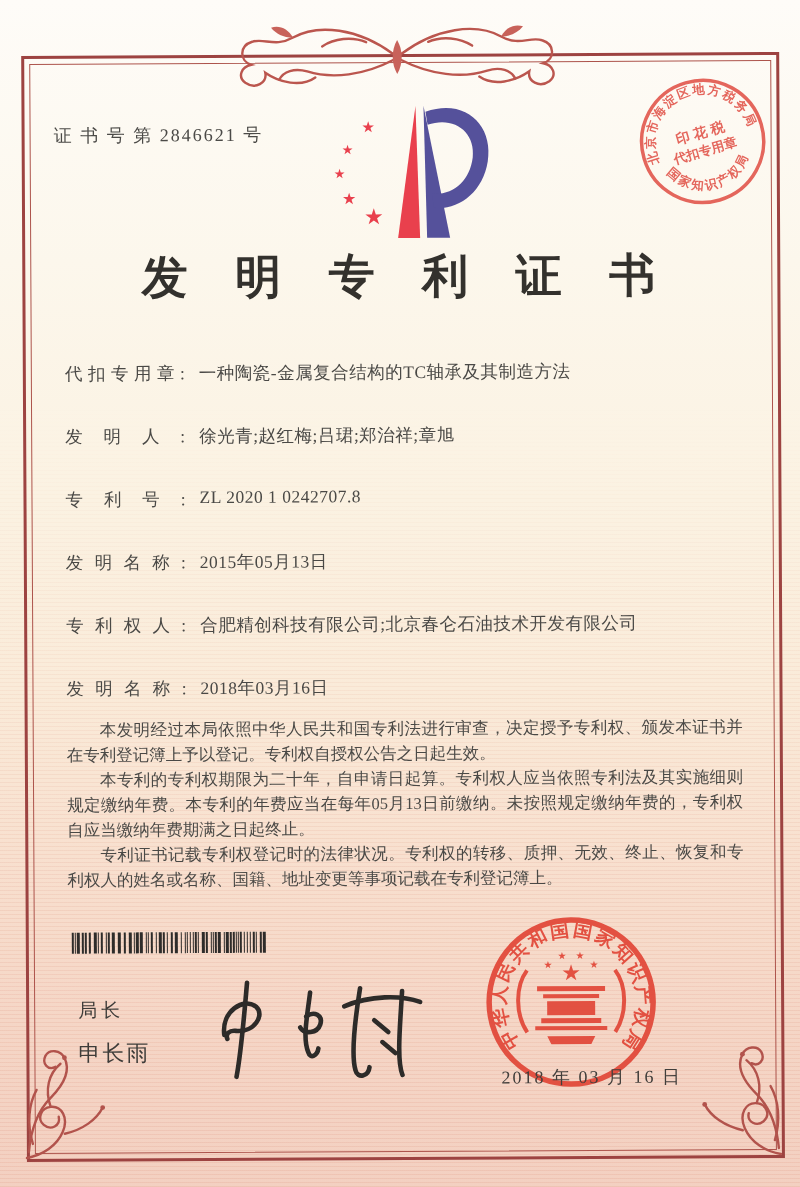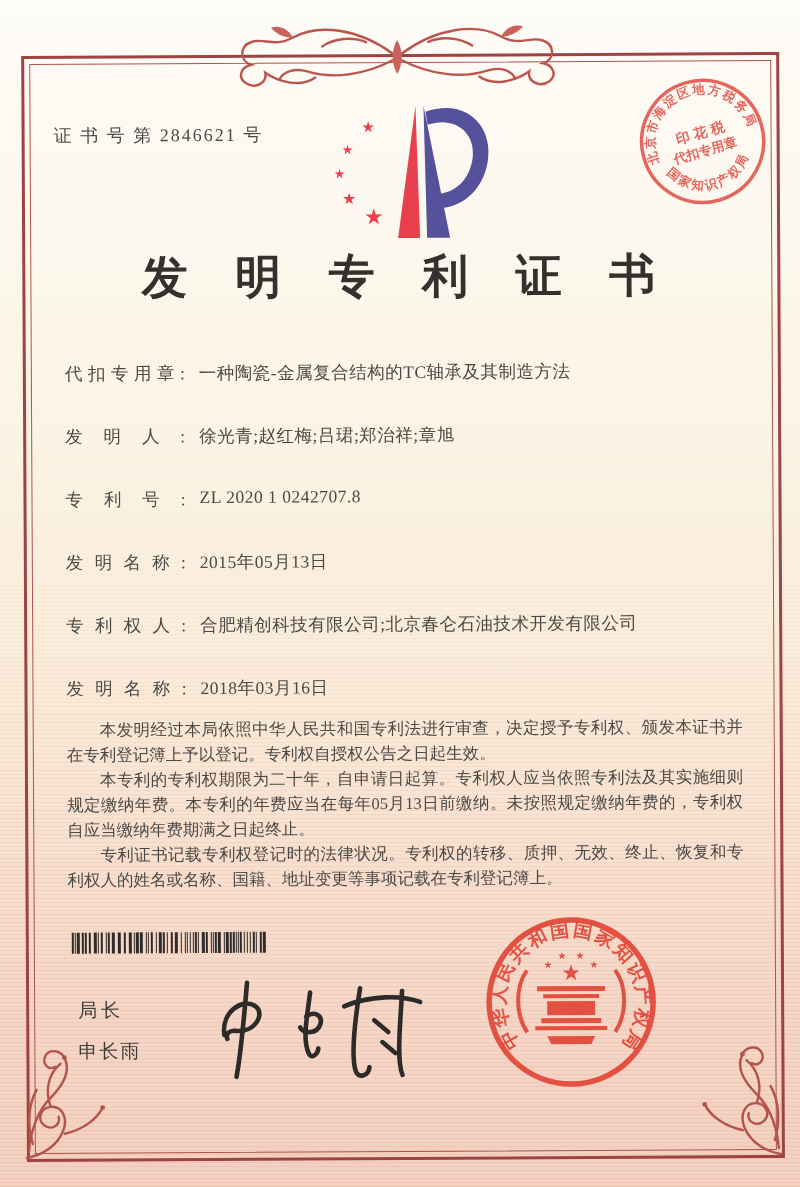--- a/index.html
+++ b/index.html
@@ -65,21 +65,21 @@
   }
   #paras p{margin:0;text-indent:2em;}
   
   #barcode{
     position:absolute;left:70px;top:931px;height:21px;
     display:flex;align-items:stretch;
   }
   #barcode .bar{background:#2e2c2a;}
   
   #signer-title{position:absolute;left:76px;top:996px;font-size:19px;color:#3e3c39;letter-spacing:4px;}
-  #signer-name{position:absolute;left:76px;top:1037px;font-size:19px;color:#3e3c39;letter-spacing:2px;}
+  #signer-name{position:absolute;left:76px;top:1037px;font-size:22px;color:#3e3c39;letter-spacing:2px;}
   #signature{position:absolute;left:192px;top:972px;}
   
   #seal{position:absolute;left:481px;top:915px;opacity:.95;}
   #seal-date{
     position:absolute;left:499px;top:1066px;font-size:18px;color:#413e3b;
     letter-spacing:2px;z-index:5;
   }
   
   #tax-stamp{position:absolute;left:638px;top:76px;transform:rotate(-16deg);opacity:.92;}
   svg text{user-select:none;}
@@ -273,20 +273,21 @@
         <rect x="-34" y="-16" width="68" height="5"></rect>
         <rect x="-28" y="-8" width="56" height="4"></rect>
         <rect x="-24" y="-1" width="48" height="14"></rect>
         <rect x="-30" y="16" width="60" height="5"></rect>
         <rect x="-36" y="24" width="72" height="4"></rect>
         <path d="M-24,34 L24,34 L20,42 L-20,42 Z"></path>
         <path d="M-44,30 C-56,12 -56,-16 -44,-32" fill="none" stroke="#e24a3b" stroke-width="4"></path>
         <path d="M44,30 C56,12 56,-16 44,-32" fill="none" stroke="#e24a3b" stroke-width="4"></path>
       </g>
     </svg>
+    <div id="seal-date">2018 年 03 月 16 日</div>
 
     <svg id="tax-stamp" width="134" height="134" viewBox="-67 -67 134 134">
       <circle cx="0" cy="0" r="61" fill="none" stroke="#e25a50" stroke-width="3.5"></circle>
       <defs>
         <path id="taxTop" d="M -47.3,8.3 A 48,48 0 1 1 47.3,8.3" fill="none"></path>
         <path id="taxBot" d="M -43.5,20.3 A 48,48 0 0 0 43.5,20.3" fill="none"></path>
       </defs>
       <text font-size="12.5" font-weight="bold" fill="#e25a50" font-family="'Liberation Sans',sans-serif" letter-spacing="2">
         <textPath href="#taxTop" startOffset="0">北京市海淀区地方税务局</textPath>
       </text>

